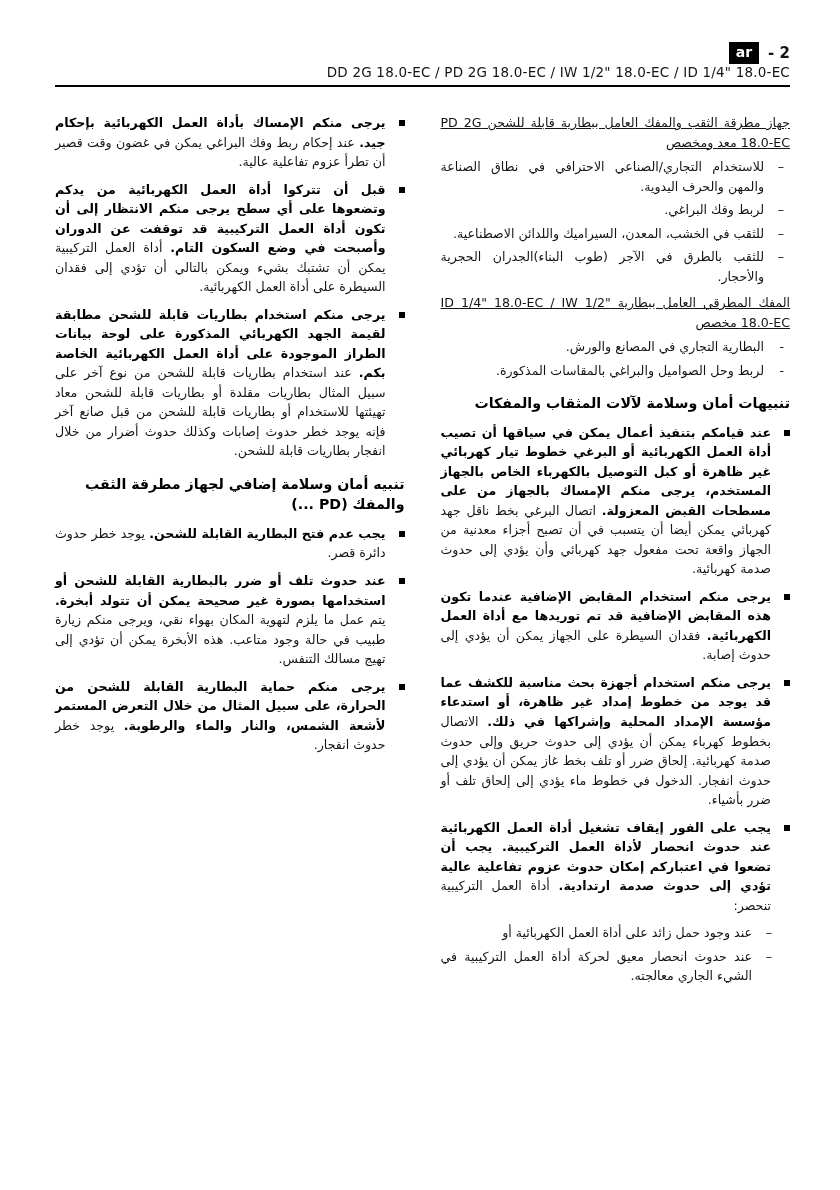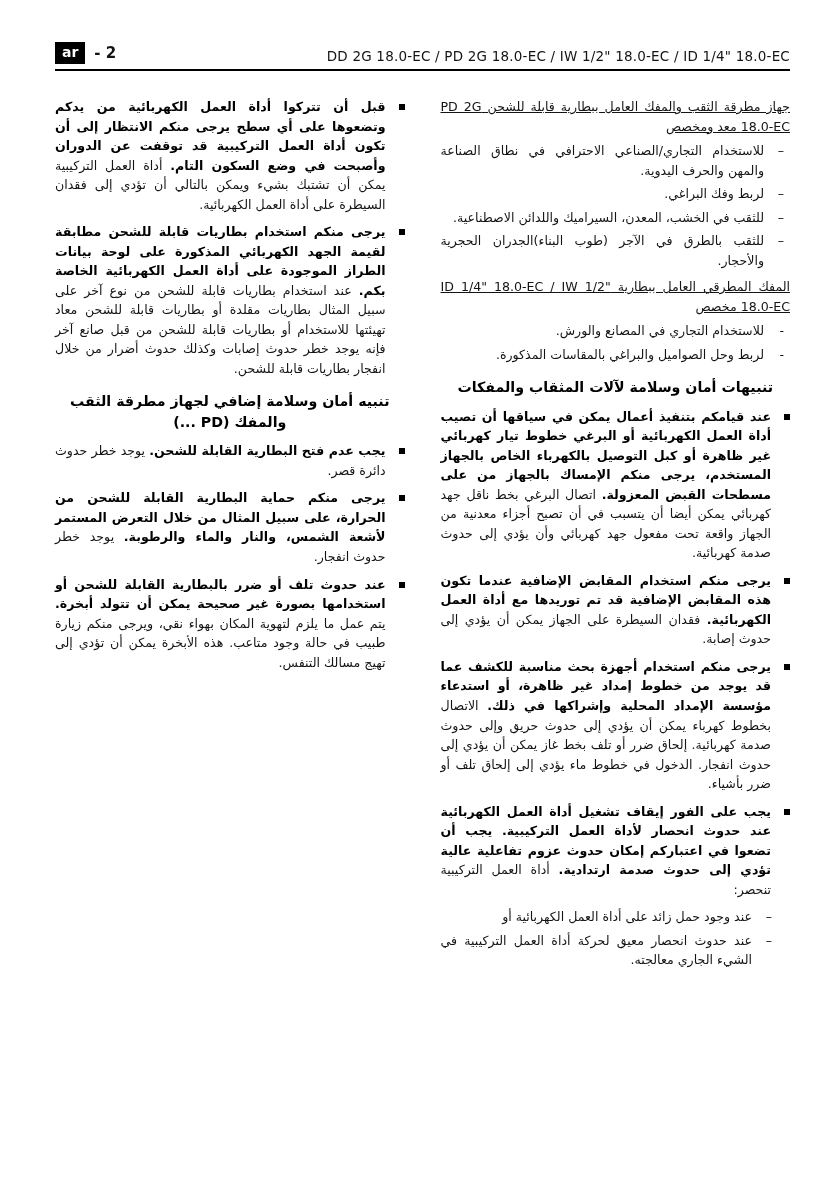--- a/index.html
+++ b/index.html
@@ -4,38 +4,38 @@
 <style>
   * { margin:0; padding:0; box-sizing:border-box; }
   html,body { background:#ffffff; }
   body {
     width:840px; height:1190px; overflow:hidden;
     font-family:"DejaVu Sans", sans-serif; color:#141414;
   }
   .page { padding:42px 50px 0 55px; }
 
   
-  .header { display:flex; justify-content:space-between; align-items:flex-end; direction:ltr; }
+  .header { display:flex; justify-content:space-between; align-items:flex-end; direction:ltr;flex-direction:column; }
   .header-left { display:flex; align-items:center; gap:9px; }
   .badge { background:#000; color:#fff; font-weight:bold; font-size:14px; line-height:1; padding:3px 7px 5px; }
   .pagenum { font-weight:bold; font-size:15px; }
   .doc-title { font-size:13.5px; letter-spacing:.2px; white-space:nowrap; }
   .rule { border-bottom:2.5px solid #000; margin-top:5px; }
 
   
   .content { display:flex; gap:36px; margin-top:26px; direction:rtl; }
   .col { flex:1 1 0; min-width:0; }
 
   .para, .txt { font-size:12.6px; line-height:1.55; text-align:justify; }
   .para { margin-bottom:5px;text-decoration:underline; }
   .b { font-weight:bold; color:#000; }
 
   h2.sec-heading {
     font-size:14.2px; font-weight:bold; color:#000;
-    margin:13px 0 9px; line-height:1.45; text-align:center;
+    margin:13px 0 9px; line-height:1.45; text-align:right;
   }
 
   
   .bullet-item { display:flex; margin-bottom:8px; }
   .sq {
     flex:0 0 auto; width:6px; height:6px; background:#000;
     margin-top:7px; margin-inline-end:13px;
   }
   .bullet-item .txt { flex:1 1 auto; }
 
@@ -91,21 +91,21 @@
             <p class="txt">للثقب بالطرق في الآجر (طوب البناء)الجدران الحجرية والأحجار.</p>
           </div>
         </div>
 
       <p class="para">المفك المطرقي العامل ببطارية ID 1/4" 18.0-EC / IW 1/2" 18.0-EC مخصص</p>
 
       <div class="dash-list">
 
           <div class="dash-item">
             <span class="dash">-</span>
-            <p class="txt">للاستخدام التجاري في المصانع والورش.</p>
+            <p class="txt">البطارية التجاري في المصانع والورش.</p>
           </div>
 
           <div class="dash-item">
             <span class="dash">-</span>
             <p class="txt">لربط وحل الصواميل والبراغي بالمقاسات المذكورة.</p>
           </div>
         </div>
 
       <h2 class="sec-heading">تنبيهات أمان وسلامة لآلات المثقاب والمفكات</h2>
 
@@ -144,20 +144,24 @@
             <p class="txt">عند حدوث انحصار معيق لحركة أداة العمل التركيبية في الشيء الجاري معالجته.</p>
           </div>
         </div>
 
     </section>
 
     <section class="col">
 
       <div>
 
+          <div class="bullet-item">
+            <span class="sq"></span>
+            <p class="txt"><span class="b">يرجى منكم الإمساك بأداة العمل الكهربائية بإحكام جيد.</span> <span>عند إحكام ربط وفك البراغي يمكن في غضون وقت قصير أن تطرأ عزوم تفاعلية عالية.</span></p>
+          </div>
 
 
           <div class="bullet-item">
             <span class="sq"></span>
             <p class="txt"><span class="b">قبل أن تتركوا أداة العمل الكهربائية من يدكم وتضعوها على أي سطح يرجى منكم الانتظار إلى أن تكون أداة العمل التركيبية قد توقفت عن الدوران وأصبحت في وضع السكون التام.</span> <span>أداة العمل التركيبية يمكن أن تشتبك بشيء ويمكن بالتالي أن تؤدي إلى فقدان السيطرة على أداة العمل الكهربائية.</span></p>
           </div>
 
           <div class="bullet-item">
             <span class="sq"></span>
             <p class="txt"><span class="b">يرجى منكم استخدام بطاريات قابلة للشحن مطابقة لقيمة الجهد الكهربائي المذكورة على لوحة بيانات الطراز الموجودة على أداة العمل الكهربائية الخاصة بكم.</span> <span>عند استخدام بطاريات قابلة للشحن من نوع آخر على سبيل المثال بطاريات مقلدة أو بطاريات قابلة للشحن معاد تهيئتها للاستخدام أو بطاريات قابلة للشحن من قبل صانع آخر فإنه يوجد خطر حدوث إصابات وكذلك حدوث أضرار من خلال انفجار بطاريات قابلة للشحن.</span></p>
@@ -170,25 +174,25 @@
 
       <div>
 
           <div class="bullet-item">
             <span class="sq"></span>
             <p class="txt"><span class="b">يجب عدم فتح البطارية القابلة للشحن.</span> <span>يوجد خطر حدوث دائرة قصر.</span></p>
           </div>
 
           <div class="bullet-item">
             <span class="sq"></span>
-            <p class="txt"><span class="b">يرجى منكم حماية البطارية القابلة للشحن من الحرارة، على سبيل المثال من خلال التعرض المستمر لأشعة الشمس، والنار والماء والرطوبة.</span> <span>يوجد خطر حدوث انفجار.</span></p>
+            <p class="txt"><span class="b">عند حدوث تلف أو ضرر بالبطارية القابلة للشحن أو استخدامها بصورة غير صحيحة يمكن أن تتولد أبخرة.</span> <span>يتم عمل ما يلزم لتهوية المكان بهواء نقي، ويرجى منكم زيارة طبيب في حالة وجود متاعب. هذه الأبخرة يمكن أن تؤدي إلى تهيج مسالك التنفس.</span></p>
           </div>
 
           <div class="bullet-item">
             <span class="sq"></span>
-            <p class="txt"><span class="b">عند حدوث تلف أو ضرر بالبطارية القابلة للشحن أو استخدامها بصورة غير صحيحة يمكن أن تتولد أبخرة.</span> <span>يتم عمل ما يلزم لتهوية المكان بهواء نقي، ويرجى منكم زيارة طبيب في حالة وجود متاعب. هذه الأبخرة يمكن أن تؤدي إلى تهيج مسالك التنفس.</span></p>
+            <p class="txt"><span class="b">يرجى منكم حماية البطارية القابلة للشحن من الحرارة، على سبيل المثال من خلال التعرض المستمر لأشعة الشمس، والنار والماء والرطوبة.</span> <span>يوجد خطر حدوث انفجار.</span></p>
           </div>
         </div>
 
     </section>
 
   </main>
 </div>
 
 </body></html>

